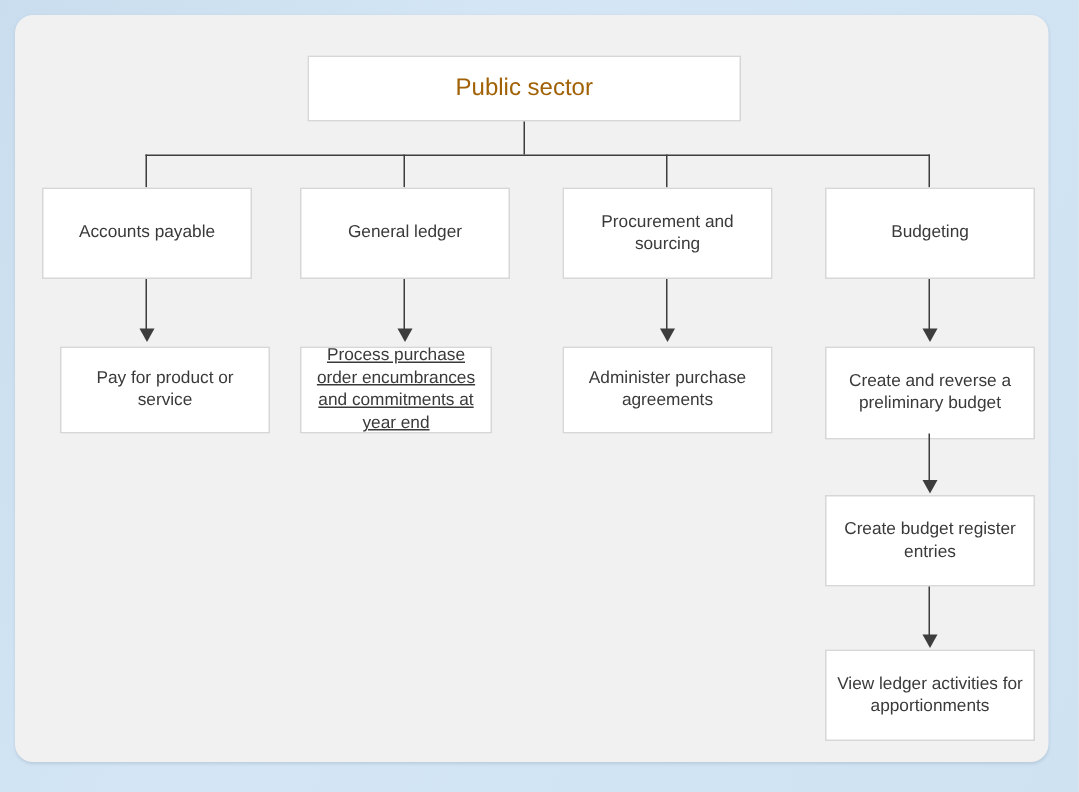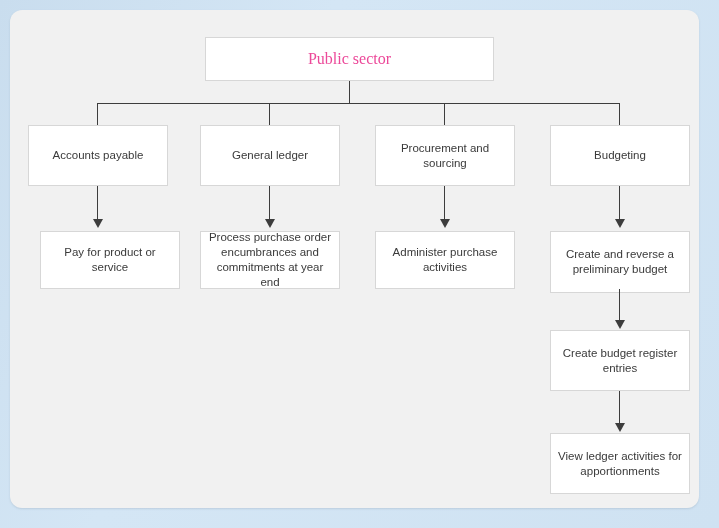--- a/index.html
+++ b/index.html
@@ -44,22 +44,21 @@
     justify-content: center;
     text-align: center;
     color: #3a3a3a;
     font-size: 11.5px;
     line-height: 15px;
     padding: 2px 6px;
   }
   .node.root {
     font-size: 16px;
     line-height: 20px;
-    color: #ec4899;
-    font-family: Liberation Serif, serif;
+    color: #a16207;
   }
 
   
   .vline {
     position: absolute;
     width: 1px;
     background: #3d3d3d;
   }
   .hline {
     position: absolute;
@@ -107,23 +106,23 @@
     <div class="arrow" style="left:255px; top:209px;"></div>
 
     <div class="vline" style="left:434px; top:176px; height:36px;"></div>
     <div class="arrow" style="left:430px; top:209px;"></div>
 
     <div class="vline" style="left:609px; top:176px; height:36px;"></div>
     <div class="arrow" style="left:605px; top:209px;"></div>
 
     <div class="node" style="left:18px; top:221px; width:140px; height:58px;margin-left:12px;">Pay for product or service</div>
 
-    <div class="node" style="left:190px; top:221px; width:140px; height:58px;">Process purchase order encumbrances and commitments at year end</div>
+    <div class="node" style="left:190px; top:221px; width:128px; height:58px;text-decoration:underline;">Process purchase order encumbrances and commitments at year end</div>
 
-    <div class="node" style="left:365px; top:221px; width:140px; height:58px;">Administer purchase activities</div>
+    <div class="node" style="left:365px; top:221px; width:140px; height:58px;">Administer purchase agreements</div>
 
     <div class="node" style="left:540px; top:221px; width:140px; height:62px;">Create and reverse a preliminary budget</div>
 
     <div class="vline" style="left:609px; top:279px; height:32px;"></div>
     <div class="arrow" style="left:605px; top:310px;"></div>
 
     <div class="node" style="left:540px; top:320px; width:140px; height:61px;">Create budget register entries</div>
 
     <div class="vline" style="left:609px; top:381px; height:33px;"></div>
     <div class="arrow" style="left:605px; top:413px;"></div>

